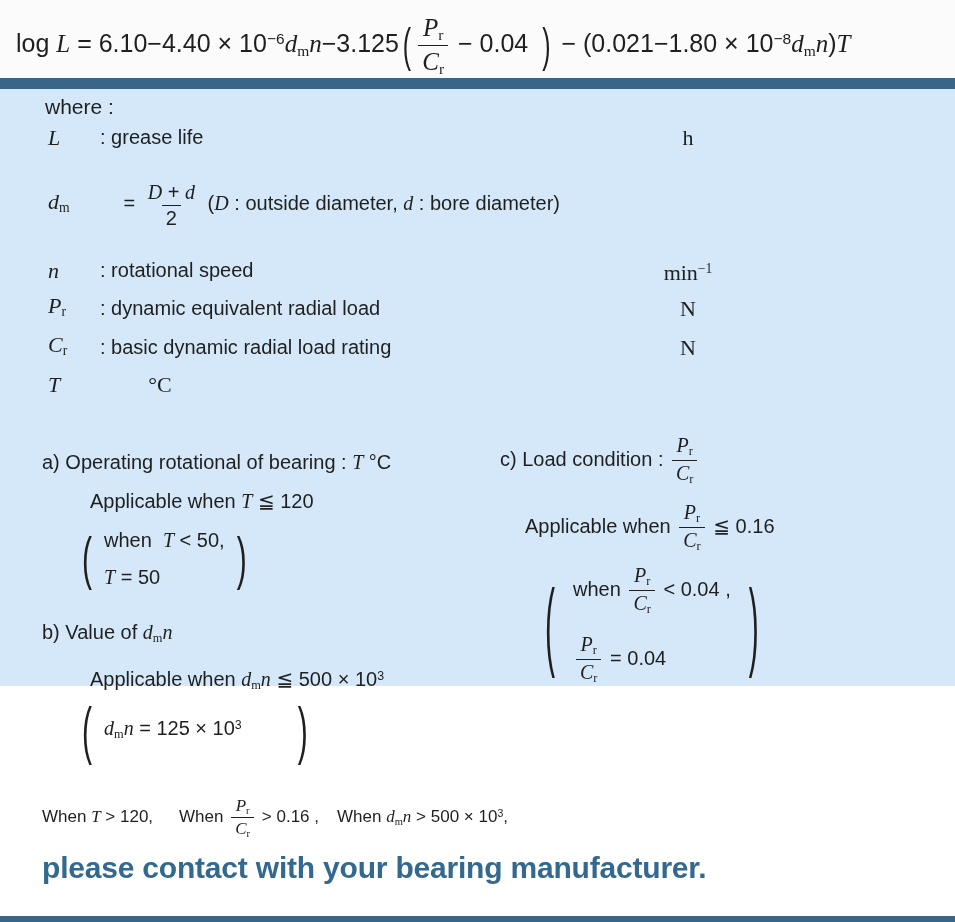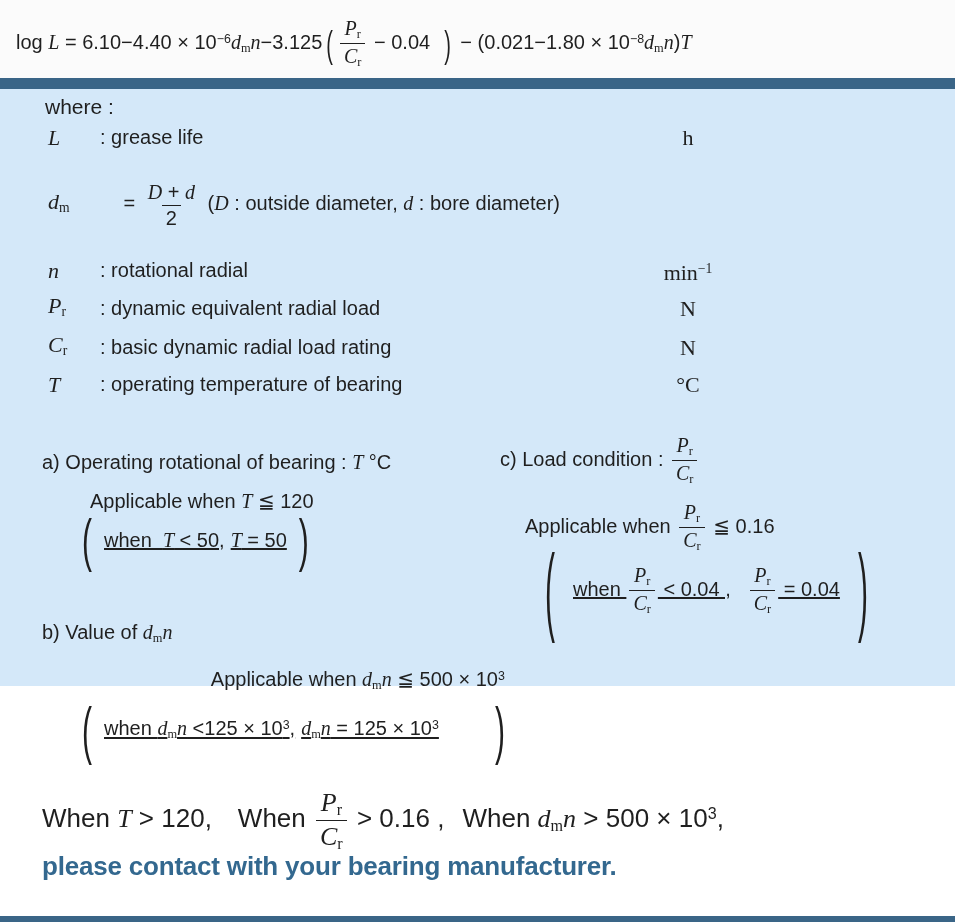--- a/index.html
+++ b/index.html
@@ -14,21 +14,21 @@
   #stage{
     position:relative;width:955px;height:922px;overflow:hidden;
     font-family:"Liberation Sans","DejaVu Sans",sans-serif;
     color:var(--text);
   }
   
   .header{
     position:absolute;left:0;top:0;width:955px;height:78px;
     background:var(--header-bg);
     line-height:78px;white-space:nowrap;
-    padding-left:16px;font-size:20px;
+    padding-left:16px;font-size:25px;
   }
   
   .divider{position:absolute;left:0;top:78px;width:955px;height:13px;background:var(--divider);}
   .bottom-bar{position:absolute;left:0;bottom:0;width:955px;height:6px;background:var(--divider);}
   
   .panel{position:absolute;left:0;top:89px;width:955px;height:597px;background:var(--panel-bg);}
   
   .mr,.mi,.msub,.msup,.mu{white-space:pre;}
   .mi{font-family:"Liberation Serif","DejaVu Serif",serif;font-style:italic;}
   .msub{font-family:"Liberation Serif","DejaVu Serif",serif;font-style:normal;font-size:0.62em;vertical-align:-0.25em;}
@@ -56,30 +56,30 @@
   .sec-applicable{margin-top:8px;margin-left:48px;line-height:32px;white-space:nowrap;}
   .section-c .sec-applicable{margin-top:14px;margin-left:25px;}
   .section-b .sec-applicable{margin-top:6px;line-height:34px;text-align:right;}
   
   .bracket{display:inline-flex;align-items:center;margin-top:8px;margin-left:40px;}
   .section-c .bracket{margin-left:45px;margin-top:10px;}
   .bparen{display:inline-block;font-size:30px;line-height:1;transform:scaleY(var(--py,2.0));transform-origin:center;font-family:"Liberation Sans","DejaVu Sans",sans-serif;}
   .section-a .bparen{--py:1.9;}
   .section-b .bparen{--py:2.1;}
   .section-c .bparen{--py:3.3;}
-  .bbody{display:flex;flex-direction:row;gap:6px;margin:0 12px;text-decoration:underline;}
+  .bbody{display:flex;flex-direction:column;gap:6px;margin:0 12px;}
   .section-c .bbody{gap:16px;margin:0 18px;}
   .bline{display:block;white-space:nowrap;line-height:31px;}
   .section-c .bline{line-height:normal;}
   .section-b .bparen-close{margin-left:44px;}
   
-  .bottom-conditions{position:absolute;left:42px;top:694px;font-size:26px;white-space:nowrap;line-height:60px;}
+  .bottom-conditions{position:absolute;left:42px;top:694px;font-size:17px;white-space:nowrap;line-height:60px;}
   .contact-note{
     position:absolute;left:42px;top:762px;
-    font-size:26px;font-weight:700;color:var(--accent);
+    font-size:30px;font-weight:700;color:var(--accent);
     letter-spacing:-0.2px;
   }
 </style>
 </head>
 <body>
 
 <div id="stage">
 
   <div class="header"><span class="mr">log </span><span class="mi">L</span><span class="mr"> = 6.10−4.40 × 10</span><span class="msup">−6</span><span class="mi">d</span><span class="msub">m</span><span class="mi">n</span><span class="mr">−3.125</span><span class="mbig">(</span><span class="frac">
         <span class="fnum"><span class="mi">P</span><span class="msub">r</span></span>
@@ -100,36 +100,35 @@
         </div>
         <div class="w-row w-row-dm">
           <span class="w-sym"><span class="mi">d</span><span class="msub">m</span></span>
           <span class="w-desc"><span class="mr"> = </span><span class="frac">
               <span class="fnum"><span class="mi">D</span><span class="mr"> + </span><span class="mi">d</span></span>
               <span class="fden"><span class="mr">2</span></span>
             </span><span class="mr"> (</span><span class="mi">D</span><span class="mr"> : outside diameter, </span><span class="mi">d</span><span class="mr"> : bore diameter)</span></span>
         </div>
         <div class="w-row">
           <span class="w-sym"><span class="mi">n</span></span>
-          <span class="w-desc"><span class="mr">: rotational radial</span></span>
+          <span class="w-desc"><span class="mr">: rotational speed</span></span>
           <span class="w-unit"><span class="mr">min</span><span class="msup">−1</span></span>
         </div>
         <div class="w-row">
           <span class="w-sym"><span class="mi">P</span><span class="msub">r</span></span>
           <span class="w-desc"><span class="mr">: dynamic equivalent radial load</span></span>
           <span class="w-unit"><span class="mr">N</span></span>
         </div>
         <div class="w-row">
           <span class="w-sym"><span class="mi">C</span><span class="msub">r</span></span>
           <span class="w-desc"><span class="mr">: basic dynamic radial load rating</span></span>
           <span class="w-unit"><span class="mr">N</span></span>
         </div>
         <div class="w-row">
           <span class="w-sym"><span class="mi">T</span></span>
-          <span class="w-desc"><span class="mr">: operating temperature of bearing</span></span>
           <span class="w-unit"><span class="mr">°C</span></span>
         </div>
       </div>
 
     <div class="section section-a">
       <div class="sec-heading"><span class="mr">a) Operating rotational of bearing : </span><span class="mi">T</span><span class="mr"> °C</span></div>
       <div class="sec-applicable"><span class="mr">Applicable when </span><span class="mi">T</span><span class="mr"> ≦ 120</span></div>
       <div class="bracket">
           <span class="bparen bparen-open">(</span>
           <span class="bbody">
@@ -139,21 +138,20 @@
           <span class="bparen bparen-close">)</span>
         </div>
     </div>
 
     <div class="section section-b">
       <div class="sec-heading"><span class="mr">b) Value of </span><span class="mi">d</span><span class="msub">m</span><span class="mi">n</span></div>
       <div class="sec-applicable"><span class="mr">Applicable when </span><span class="mi">d</span><span class="msub">m</span><span class="mi">n</span><span class="mr"> ≦ 500 × 10</span><span class="msup">3</span></div>
       <div class="bracket">
           <span class="bparen bparen-open">(</span>
           <span class="bbody">
-            <span class="bline"><span class="mr">when </span><span class="mi">d</span><span class="msub">m</span><span class="mi">n</span><span class="mr"> &lt;125 × 10</span><span class="msup">3</span><span class="mr">,</span></span>
             <span class="bline"><span class="mi">d</span><span class="msub">m</span><span class="mi">n</span><span class="mr"> = 125 × 10</span><span class="msup">3</span></span>
           </span>
           <span class="bparen bparen-close">)</span>
         </div>
     </div>
 
     <div class="section section-c">
       <div class="sec-heading"><span class="mr">c) Load condition : </span><span class="frac">
             <span class="fnum"><span class="mi">P</span><span class="msub">r</span></span>
             <span class="fden"><span class="mi">C</span><span class="msub">r</span></span>

